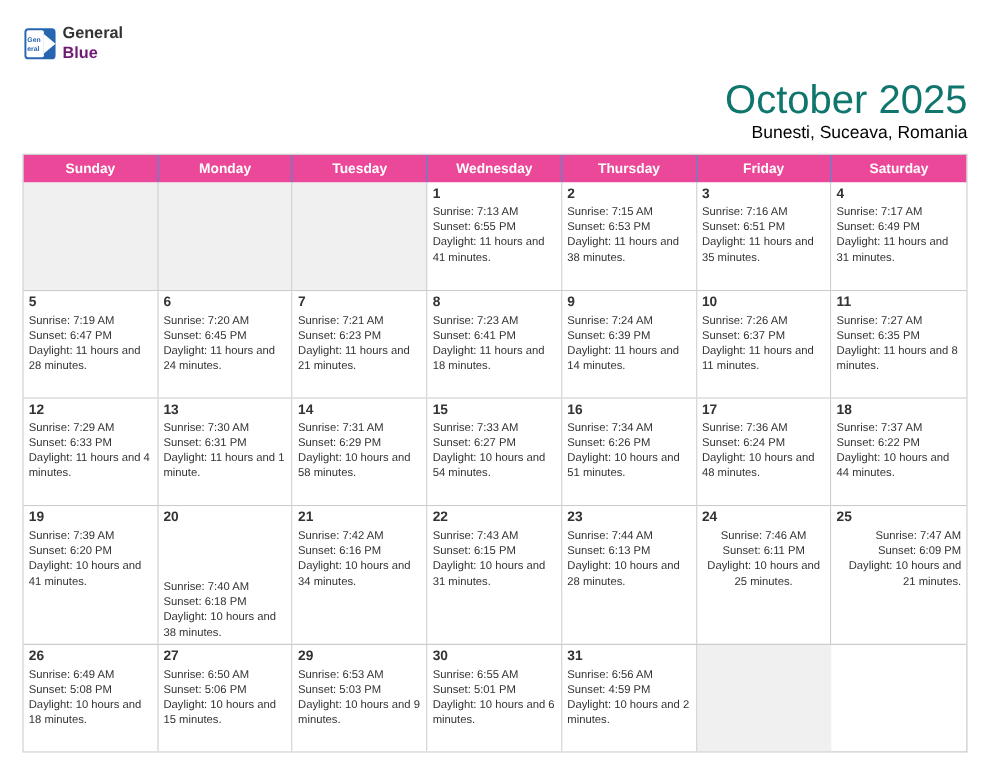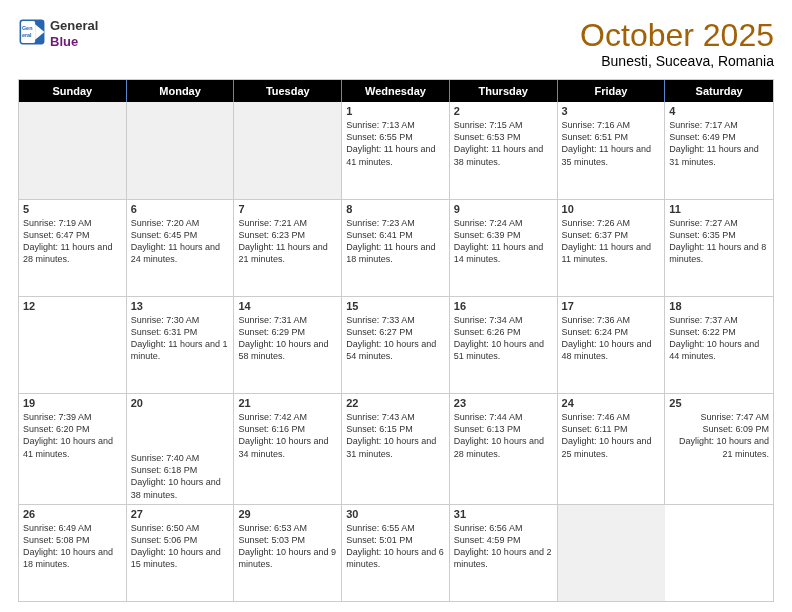--- a/index.html
+++ b/index.html
@@ -18,57 +18,58 @@
       flex-direction: column;
     }
     .header {
       display: flex;
       justify-content: space-between;
       align-items: flex-start;
       margin-bottom: 10px;
     }
     .logo {
       display: flex;
-      align-items: flex-start;
+      align-items: flex-end;
       gap: 4px;
     }
     .logo-text {
       font-size: 13px;
       font-weight: bold;
       color: #333;
       line-height: 1.2;
     }
     .logo-text .blue { color: #701a75; }
     .logo-icon {
       width: 28px;
       height: 28px;
     }
     .title-block {
       text-align: right;
     }
     .month-title {
       font-size: 32px;
       font-weight: normal;
-      color: #a16207;
+      color: #0f766e;
       line-height: 1.1;
+      margin-top: 44px;
     }
     .subtitle {
       font-size: 14px;
       color: #000000;
     }
     .calendar {
       flex: 1;
       display: flex;
       flex-direction: column;
       border: 1px solid #ccc;
     }
     .cal-header {
       display: grid;
       grid-template-columns: repeat(7, 1fr);
-      background: #000000;
+      background: #ec4899;
     }
     .cal-header-cell {
       color: #fff;
       font-size: 11px;
       font-weight: bold;
       text-align: center;
       padding: 5px 2px;
       border-right: 1px solid #5588cc;
     }
     .cal-header-cell:last-child { border-right: none; }
@@ -210,20 +211,23 @@
           <div class="cal-cell">
             <div class="day-number">11</div>
             <div class="cell-content" style="white-space: pre-line;">Sunrise: 7:27 AM
 Sunset: 6:35 PM
 Daylight: 11 hours and 8 minutes.</div>
           </div>
         </div>
         <div class="cal-row">
           <div class="cal-cell">
             <div class="day-number">12</div>
+            <div class="cell-content" style="white-space: pre-line;">Sunrise: 7:29 AM
+Sunset: 6:33 PM
+Daylight: 11 hours and 4 minutes.</div>
           </div>
           <div class="cal-cell">
             <div class="day-number">13</div>
             <div class="cell-content" style="white-space: pre-line;">Sunrise: 7:30 AM
 Sunset: 6:31 PM
 Daylight: 11 hours and 1 minute.</div>
           </div>
           <div class="cal-cell">
             <div class="day-number">14</div>
             <div class="cell-content" style="white-space: pre-line;">Sunrise: 7:31 AM
@@ -281,21 +285,21 @@
 Daylight: 10 hours and 31 minutes.</div>
           </div>
           <div class="cal-cell">
             <div class="day-number">23</div>
             <div class="cell-content" style="white-space: pre-line;">Sunrise: 7:44 AM
 Sunset: 6:13 PM
 Daylight: 10 hours and 28 minutes.</div>
           </div>
           <div class="cal-cell">
             <div class="day-number">24</div>
-            <div class="cell-content" style="white-space: pre-line;">Sunrise: 7:46 AM
+            <div class="cell-content" style="white-space: pre-line; text-align: center;">Sunrise: 7:46 AM
 Sunset: 6:11 PM
 Daylight: 10 hours and 25 minutes.</div>
           </div>
           <div class="cal-cell">
             <div class="day-number">25</div>
             <div class="cell-content" style="white-space: pre-line; text-align: right;">Sunrise: 7:47 AM
 Sunset: 6:09 PM
 Daylight: 10 hours and 21 minutes.</div>
           </div>
         </div>

